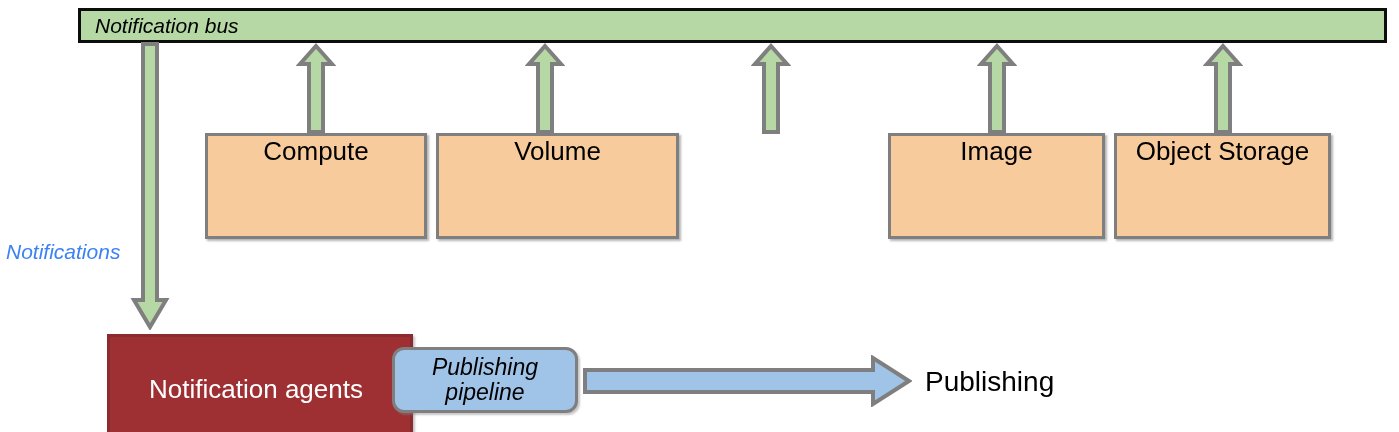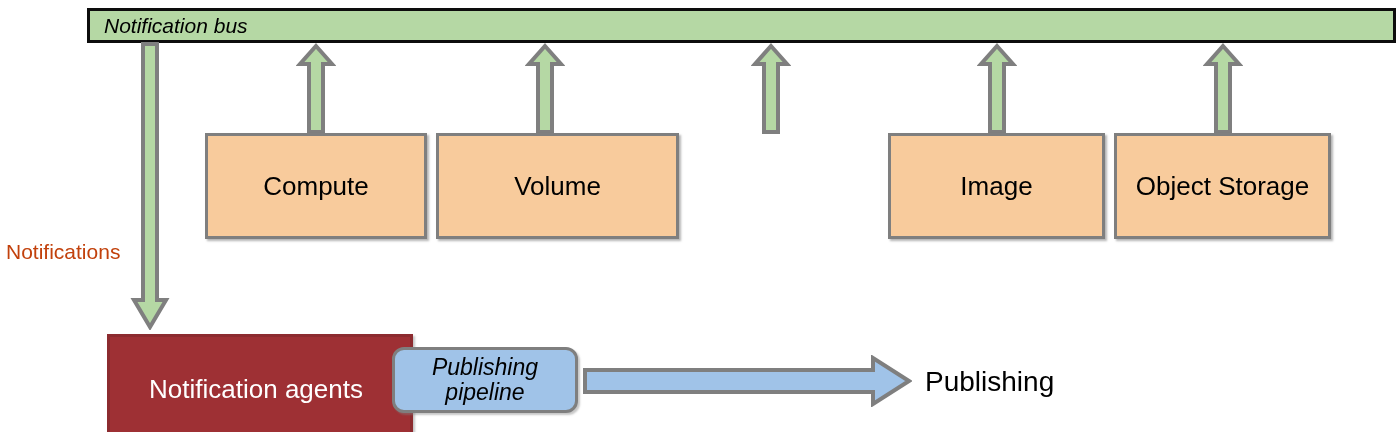--- a/index.html
+++ b/index.html
@@ -12,21 +12,21 @@
     width: 1399px;
     height: 432px;
     background: #ffffff;
     overflow: hidden;
     font-family: "Liberation Sans", sans-serif;
   }
 
   
   .bus {
     position: absolute;
-    left: 87px;
+    left: 78px;
     top: 8px;
     width: 1309px;
     height: 35px;
     background: #b5d8a4;
     border: 3px solid #0d0d0d;
     box-sizing: border-box;
     display: flex;
     align-items: center;
   }
   .bus-label {
@@ -40,21 +40,20 @@
 
   
   .svc {
     position: absolute;
     top: 133px;
     height: 106px;
     background: #f8cb9c;
     border: 3px solid #7f7f7f;
     box-sizing: border-box;
     display: flex;
-    align-items: center;
     justify-content: center;
     box-shadow: 2px 2px 2px rgba(120,120,120,0.55);
   }
   .svc-label {
     font-size: 26px;
     color: #000000;
     white-space: nowrap;
   }
 
   
@@ -72,22 +71,23 @@
     top: 42px;
     width: 44px;
     height: 288px;
   }
 
   
   .notif-caption {
     position: absolute;
     left: 6px;
     top: 240px;
+    font-style: italic;
     font-size: 21px;
-    color: #c2410c;
+    color: #3b82f6;
     white-space: nowrap;
   }
 
   
   .agents {
     position: absolute;
     left: 107px;
     top: 334px;
     width: 306px;
     height: 110px;

